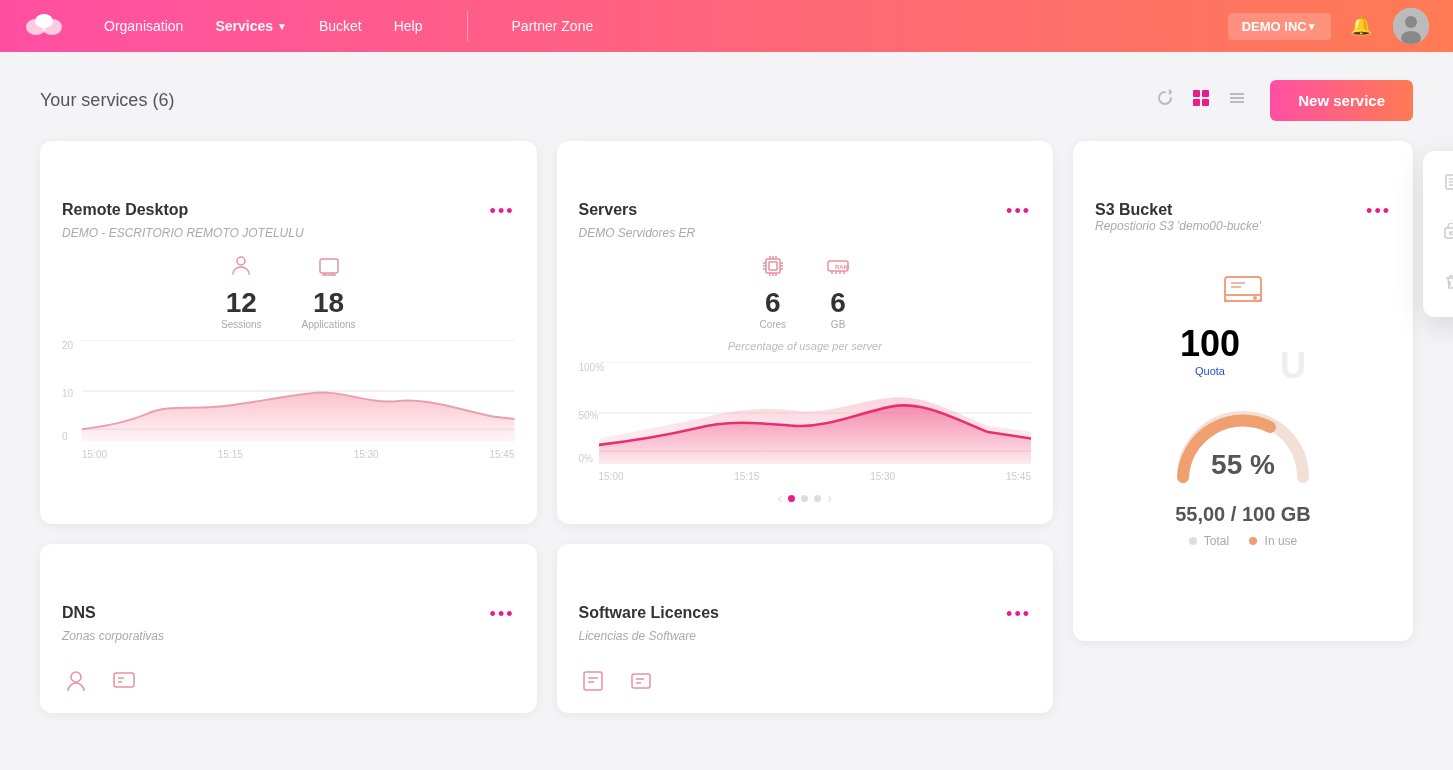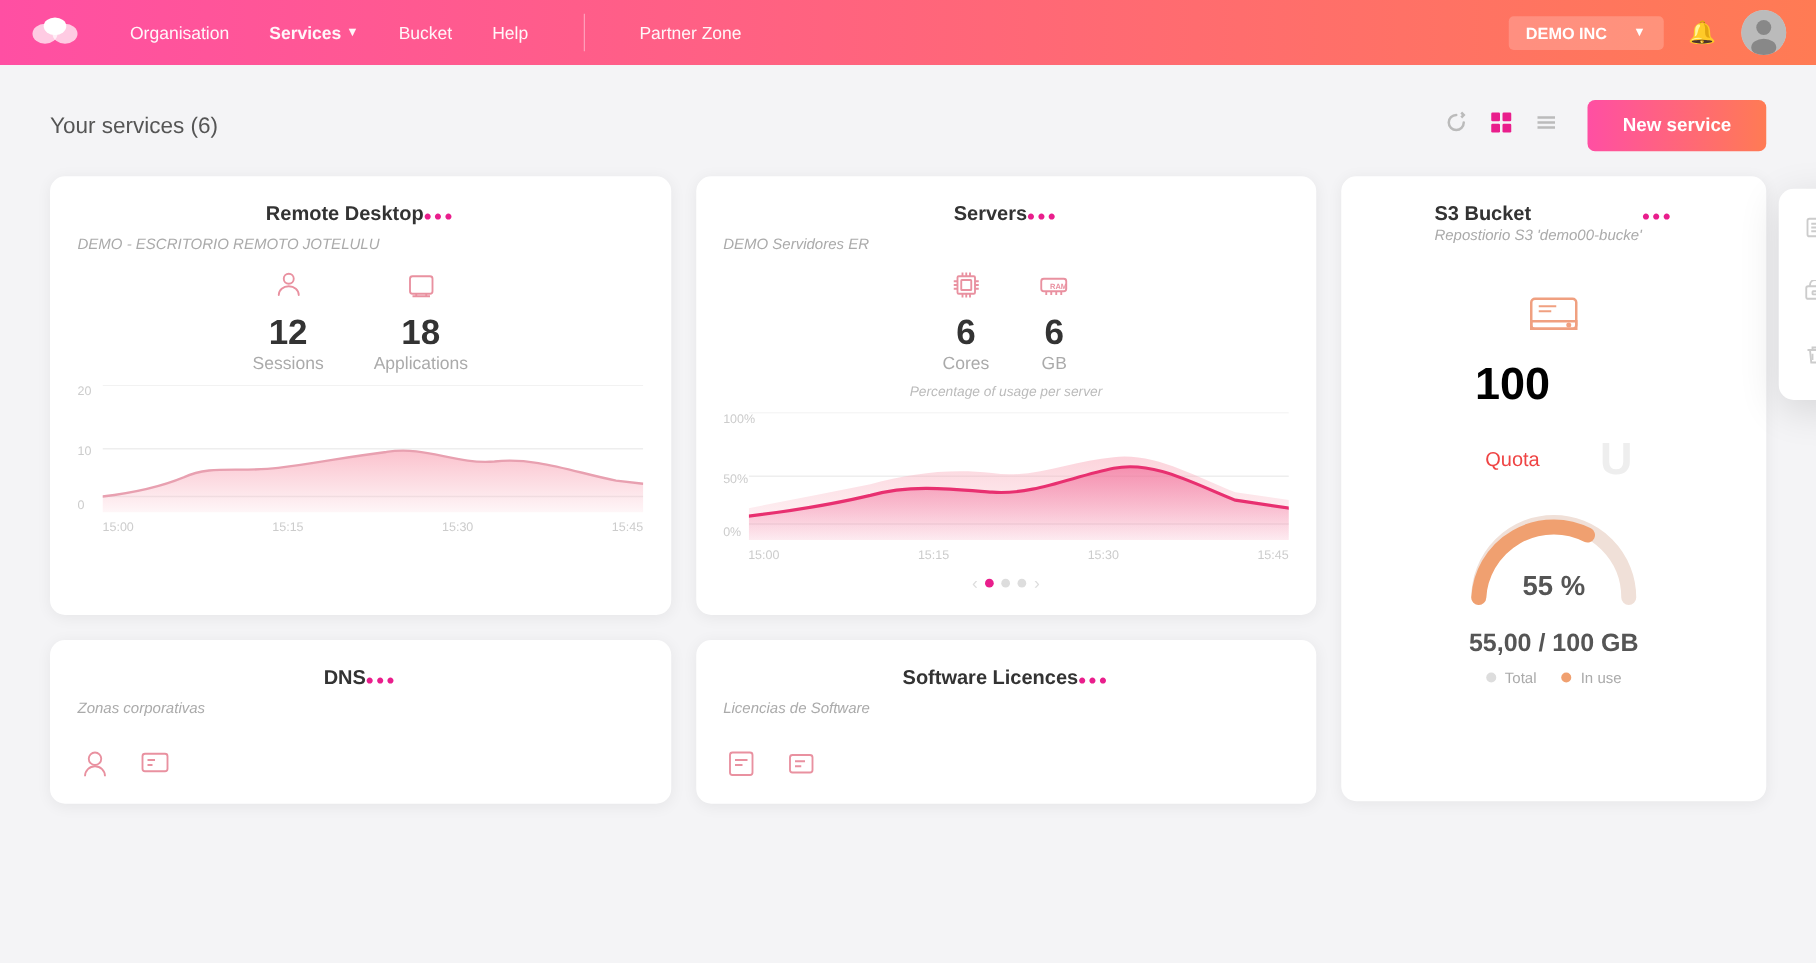--- a/index.html
+++ b/index.html
@@ -14,21 +14,21 @@
       padding: 0 24px;
       position: relative;
       z-index: 10;
     }
     .nav-logo { color: white; font-size: 28px; margin-right: 40px; }
     .nav-links { display: flex; align-items: center; gap: 32px; }
     .nav-link { color: white; font-size: 14px; font-weight: 500; cursor: pointer; opacity: 0.95; }
     .nav-link-services { display: flex; align-items: center; gap: 4px; font-weight: 700; }
     .nav-divider { width: 1px; height: 30px; background: rgba(255,255,255,0.4); margin: 0 12px; }
     .nav-right { margin-left: auto; display: flex; align-items: center; gap: 20px; }
-    .nav-company { background: rgba(255,255,255,0.2); border-radius: 4px; padding: 6px 14px; color: white; font-size: 13px; font-weight: 600; display: flex; align-items: center; gap: 21px; cursor: pointer; }
+    .nav-company { background: rgba(255,255,255,0.2); border-radius: 4px; padding: 6px 14px; color: white; font-size: 13px; font-weight: 600; display: flex; align-items: center; gap: 0; cursor: pointer; }
     .nav-bell { color: white; font-size: 18px; cursor: pointer; }
     .nav-avatar { width: 36px; height: 36px; border-radius: 50%; background: #ccc; overflow: hidden; display: flex; align-items: center; justify-content: center; }
 
     
     .content { padding: 28px 40px; }
     .top-bar { display: flex; align-items: center; justify-content: space-between; margin-bottom: 20px; }
     .page-title { font-size: 18px; color: #555; font-weight: 400; }
     .top-actions { display: flex; align-items: center; gap: 10px; }
     .icon-btn { background: none; border: none; cursor: pointer; color: #bbb; font-size: 18px; padding: 4px; }
     .icon-btn.active { color: #e91e8c; }
@@ -44,29 +44,29 @@
       margin-left: 10px;
     }
     .card {
       background: white;
       border-radius: 12px;
       padding: 22px 22px 18px;
       box-shadow: 0 2px 12px rgba(0,0,0,0.06);
       position: relative;
       overflow: visible;
     }
-    .card-header { display: flex; justify-content: center; align-items: flex-start; margin-bottom: 4px; }
+    .card-header { display: flex; justify-content: space-between; align-items: flex-start; margin-bottom: 4px; margin-top: 38px; }
     .card-title { font-size: 16px; font-weight: 700; color: #333; }
     .card-subtitle { font-size: 12px; color: #aaa; font-style: italic; margin-bottom: 14px; }
     .card-dots { color: #e91e8c; font-size: 18px; cursor: pointer; letter-spacing: 2px; }
     .card-stats { display: flex; gap: 40px; justify-content: center; margin: 10px 0; }
     .stat { text-align: center; }
     .stat-icon { font-size: 20px; color: #e991a0; margin-bottom: 4px; }
     .stat-num { font-size: 28px; font-weight: 700; color: #333; }
-    .stat-label { font-size: 14px; color: #aaa; }
+    .stat-label { font-size: 10px; color: #aaa; }
     .stat-desc { font-size: 11px; color: #bbb; text-align: center; margin: 6px 0 10px; font-style: italic; }
 
     
     .chart-area { position: relative; height: 120px; margin-top: 6px; }
     .chart-y-label { position: absolute; left: 0; font-size: 10px; color: #ccc; }
     .chart-y-label.top { top: 0; }
     .chart-y-label.mid { top: 40%; }
     .chart-y-label.bot { bottom: 18px; }
     .chart-x-labels { display: flex; justify-content: space-between; position: absolute; bottom: 0; left: 20px; right: 0; }
     .chart-x-label { font-size: 10px; color: #ccc; }
@@ -75,21 +75,21 @@
     
     .card-s3 {
       background: white;
       border-radius: 12px;
       padding: 22px 22px 18px;
       box-shadow: 0 2px 12px rgba(0,0,0,0.06);
       position: relative;
       min-width: 260px;
     }
     .s3-quota { font-size: 36px; font-weight: 700; color: #000000; }
-    .s3-quota-label { font-size: 16px; color: #ef4444; margin-bottom: 10px; margin-top: 32px; }
+    .s3-quota-label { font-size: 11px; color: #1d4ed8; margin-bottom: 10px; }
     .storage-info { font-size: 20px; font-weight: 700; color: #555; text-align: center; margin: 16px 0 8px; }
     .legend { display: flex; gap: 20px; justify-content: center; font-size: 12px; color: #aaa; align-items: center; }
     .legend-dot { width: 8px; height: 8px; border-radius: 50%; display: inline-block; margin-right: 4px; }
 
     
     .context-menu {
       position: absolute;
       right: -160px;
       top: 20px;
       background: white;
@@ -367,21 +367,21 @@
           </div>
         </div>
 
         <div style="position:relative; width:160px; height:90px; margin: 10px auto 0;">
           <svg width="160" height="90" viewBox="0 0 160 90">
 
             <path d="M 20 80 A 60 60 0 0 1 140 80" fill="none" stroke="#f0e0d8" stroke-width="12" stroke-linecap="round"></path>
 
             <path d="M 20 80 A 60 60 0 0 1 107 30" fill="none" stroke="#f0a070" stroke-width="12" stroke-linecap="round"></path>
           </svg>
-          <div style="position:absolute; bottom:6px; left:50%; transform:translateX(-50%); font-size:22px; font-weight:700; color:#555; white-space:nowrap;">
+          <div style="position:absolute; bottom:6px; left:50%; transform:translateX(-50%); font-size:28px; font-weight:700; color:#555; white-space:nowrap;">
             <span>55</span><span> %</span>
           </div>
         </div>
 
         <div class="storage-info">55,00 / 100 GB</div>
         <div class="legend">
           <span>
             <span class="legend-dot" style="background:#ddd;"></span>
             <span>Total</span>
           </span>

